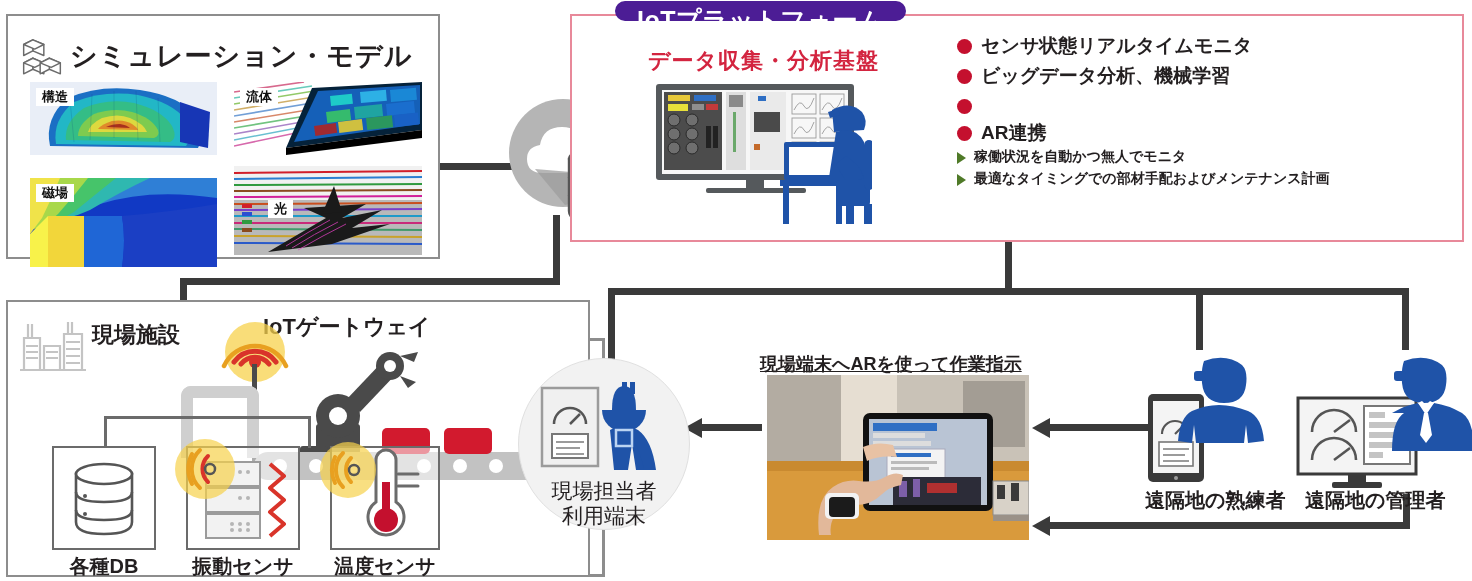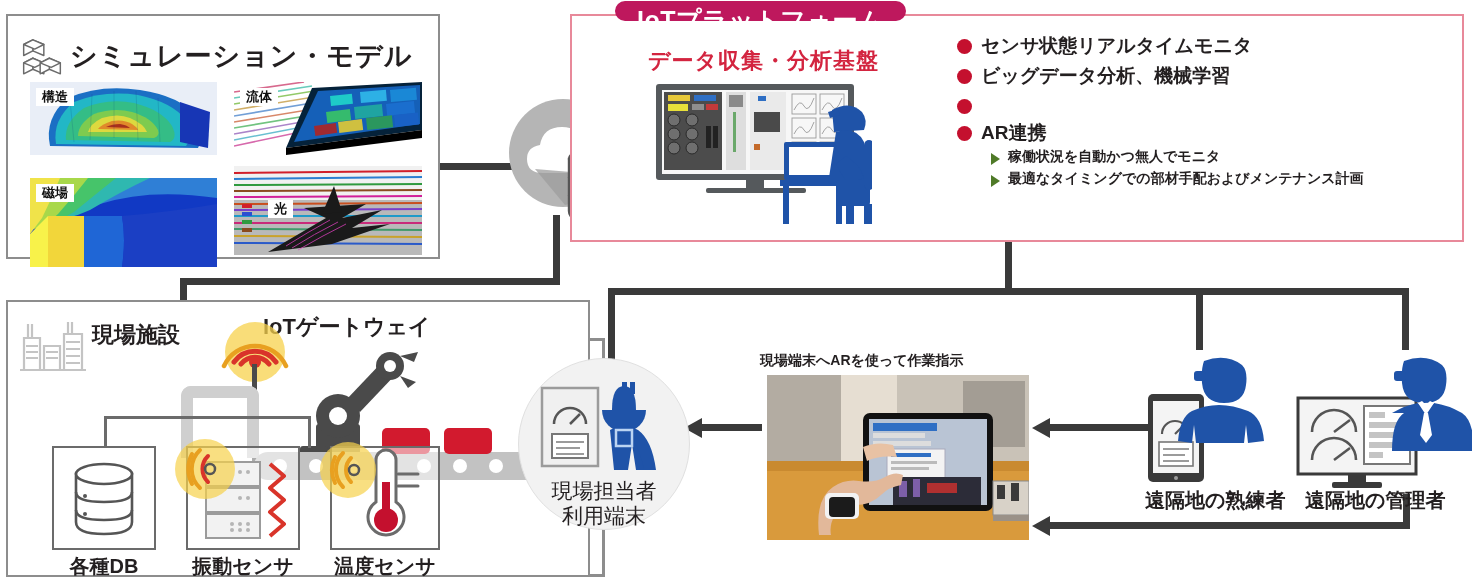--- a/index.html
+++ b/index.html
@@ -33,37 +33,37 @@
     color:#111;z-index:3;
   }
 
   
   #iotbox{
     position:absolute;left:570px;top:14px;width:894px;height:228px;
     border:2px solid #e8899a;box-sizing:border-box;background:#fff;
   }
   #iot-pill{
     position:absolute;left:615px;top:1px;height:20px;
-    background:#be185d;border-radius:19px;color:#fff;
+    background:#4c1d95;border-radius:19px;color:#fff;
     font-size:25px;font-weight:bold;line-height:38px;
     padding:0 22px;white-space:nowrap;letter-spacing:0.5px;
     z-index:6;
   }
   #iot-sub{
     position:absolute;left:648px;top:46px;font-size:22px;font-weight:bold;
     color:#d3243f;letter-spacing:1px;white-space:nowrap;z-index:6;
   }
   #iot-bullets{position:absolute;left:957px;top:34px;width:500px;}
   .b-row{display:flex;align-items:flex-start;margin-bottom:7px;}
   .b-dot{
     width:15px;height:15px;border-radius:50%;background:#c4102e;
     margin-right:9px;margin-top:5px;flex:0 0 auto;
   }
   .b-text{font-size:19px;font-weight:bold;line-height:23px;white-space:nowrap;}
-  .s-row{display:flex;align-items:flex-end;margin-left:34px;margin-bottom:4px;}
+  .s-row{display:flex;align-items:center;margin-bottom:4px;}
   .s-tri{
     width:0;height:0;border-left:9px solid #4f7a28;
     border-top:6px solid transparent;border-bottom:6px solid transparent;
     margin-right:8px;margin-top:4px;flex:0 0 auto;
   }
   .s-text{font-size:14px;font-weight:bold;line-height:18px;white-space:nowrap;}
 
   
   #facbox{left:6px;top:300px;width:584px;height:277px;}
   #fac-title{position:absolute;left:84px;top:18px;font-size:22px;font-weight:bold;white-space:nowrap;}
@@ -75,21 +75,21 @@
   #fieldcircle{
     position:absolute;left:518px;top:358px;width:172px;height:172px;
     border-radius:50%;background:#f2f2f2;border:1px solid #e0e0e0;box-sizing:border-box;
   }
   #field-label{
     position:absolute;left:518px;top:478px;width:172px;text-align:center;
     font-size:21px;font-weight:normal;line-height:25px;
   }
 
   
-  #ar-cap{position:absolute;left:760px;top:352px;font-size:14px;font-weight:bold;white-space:nowrap;}
+  #ar-cap{position:absolute;left:760px;top:352px;font-size:18px;font-weight:bold;white-space:nowrap;text-decoration:underline;}
   #ar-photo{position:absolute;left:767px;top:375px;width:262px;height:165px;overflow:hidden;background:#cfc9c0;}
 
   
   .person-label{position:absolute;font-size:20px;font-weight:bold;white-space:nowrap;}
 
   .arrow-head{position:absolute;width:0;height:0;}
 </style>
 </head>
 <body>
 

